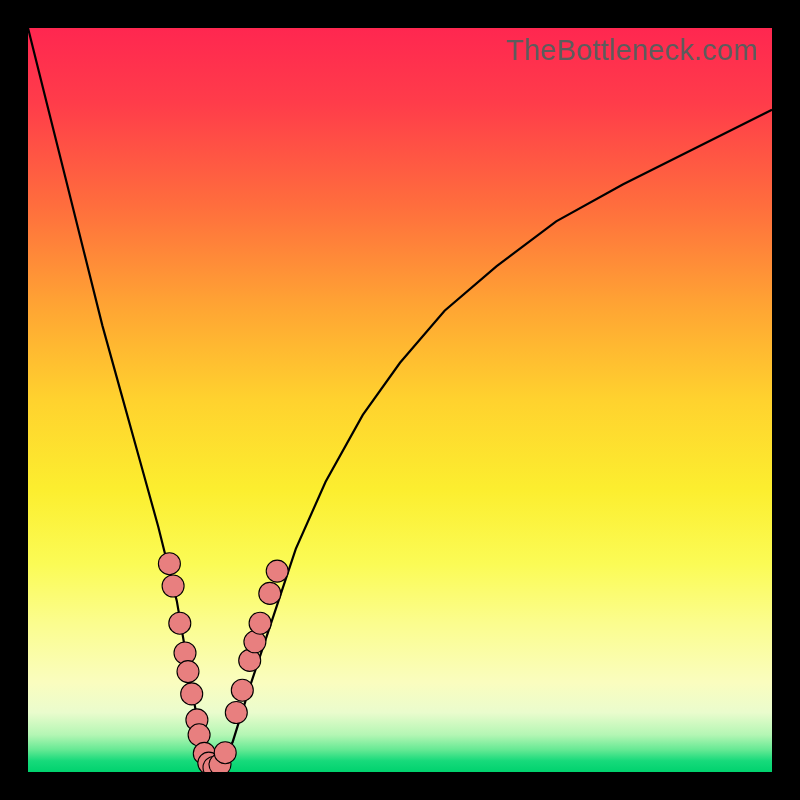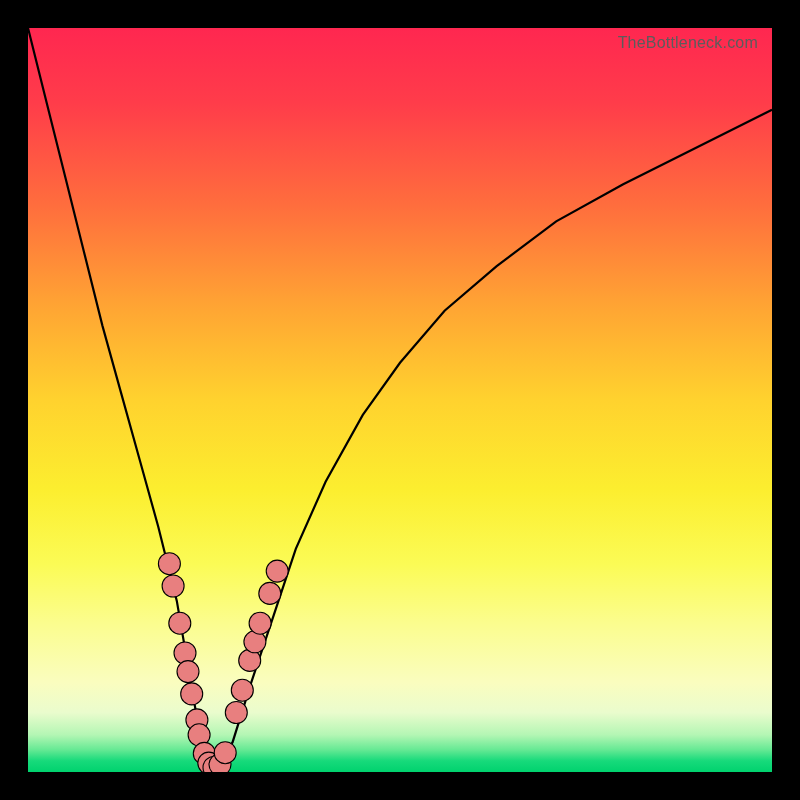--- a/index.html
+++ b/index.html
@@ -40,21 +40,21 @@
       #b4f6b4 95%,
       #66e994 97%,
       #17da7b 98.5%,
       #00d26e 100%
     );
   }
   .watermark {
     position: absolute;
     top: 6px;
     right: 14px;
-    font-size: 16px;
+    font-size: 29px;
     font-weight: 500;
     color: #5c5c5c;
     letter-spacing: 0.2px;
     user-select: none;
   }
   svg.curve {
     position: absolute;
     left: 0;
     top: 0;
     width: 744px;

